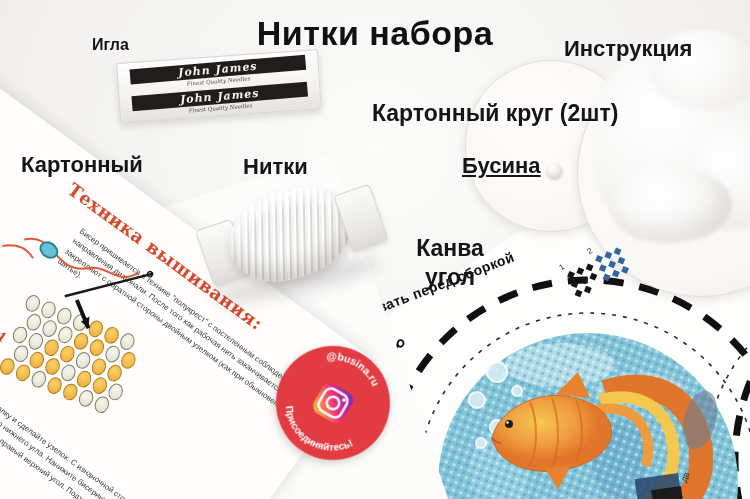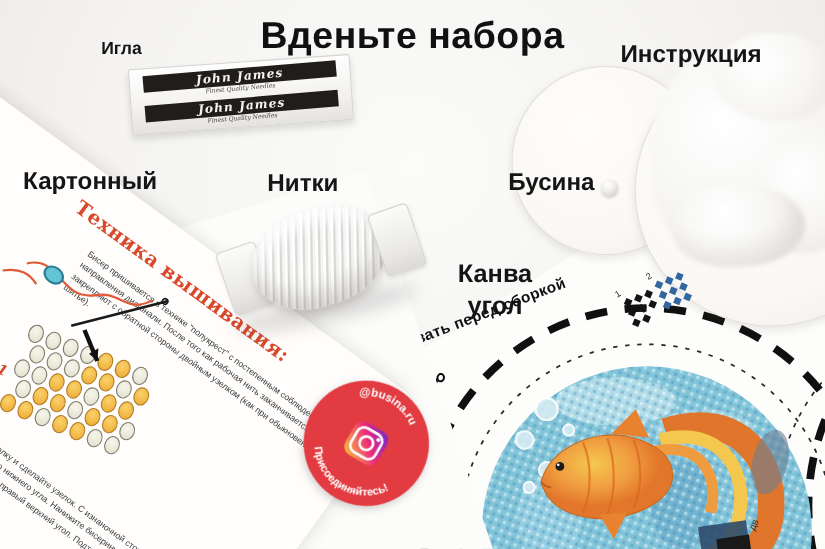--- a/index.html
+++ b/index.html
@@ -8,21 +8,21 @@
     background:radial-gradient(ellipse at 50% 30%, #fbfbfa 0%, #f4f3f1 55%, #e9e7e4 100%);}
   .abs{position:absolute;}
   
   .kit-title{left:0;right:0;top:14px;text-align:center;font-size:34px;font-weight:700;color:#111;letter-spacing:.5px;}
   .lbl{color:#151515;font-weight:600;white-space:nowrap;}
   .lbl-igla{left:92px;top:36px;font-size:16px;}
   .lbl-hollo{left:564px;top:36px;font-size:22px;}
   .lbl-card{left:372px;top:100px;font-size:23px;}
   .lbl-instr{left:21px;top:152px;font-size:22px;}
   .lbl-nitki{left:243px;top:154px;font-size:22px;text-align:center;}
-  .lbl-busina{left:462px;top:153px;font-size:22px;}
+  .lbl-busina{left:462px;top:153px;font-size:22px;text-decoration:underline;}
   .lbl-kanva{left:388px;top:234px;width:124px;text-align:center;font-size:23px;line-height:1.25;}
   
   .canvas-sheet{left:0;top:0;width:750px;height:499px;background:#fdfdfc;
     clip-path:polygon(298px 372px,860px 18px,900px 560px,298px 560px);
     filter:drop-shadow(-3px -3px 4px rgba(70,70,70,.14));}
   .pattern-svg{left:0;top:0;width:750px;height:499px;pointer-events:none;}
   .cut-note{left:342px;top:314px;font-size:14px;font-weight:600;color:#111;
     transform:rotate(-21deg);transform-origin:left center;letter-spacing:.4px;}
   .scissors{left:372px;top:328px;font-size:46px;color:#0d0d0d;transform:rotate(100deg);}
   .pattern-code{left:680px;top:472px;font-size:9px;color:#333;transform:rotate(-68deg);}
@@ -305,23 +305,24 @@
       <textPath href="#arcBottom" startOffset="50%" text-anchor="middle">Присоединяйтесь!</textPath>
     </text>
     <g>
       <rect x="-17" y="-17" width="34" height="34" rx="9" fill="url(#igGrad)"></rect>
       <rect x="-12.5" y="-12.5" width="25" height="25" rx="7" fill="none" stroke="#ffffff" stroke-width="2.4"></rect>
       <circle cx="0" cy="0" r="6.2" fill="none" stroke="#ffffff" stroke-width="2.4"></circle>
       <circle cx="8" cy="-8" r="1.8" fill="#ffffff"></circle>
     </g>
   </svg>
 
-  <div class="abs kit-title">Вденьте набора</div>
+  <div class="abs kit-title">Нитки набора</div>
   <div class="abs lbl lbl-igla">Игла</div>
   <div class="abs lbl lbl-hollo">Инструкция</div>
+  <div class="abs lbl lbl-card">Картонный круг (2шт)</div>
   <div class="abs lbl lbl-instr">Картонный</div>
   <div class="abs lbl lbl-nitki">Нитки</div>
   <div class="abs lbl lbl-busina">Бусина</div>
   <div class="abs lbl lbl-kanva">
     <div>Канва</div>
     <div>угол</div>
   </div>
 
 </div>
 

